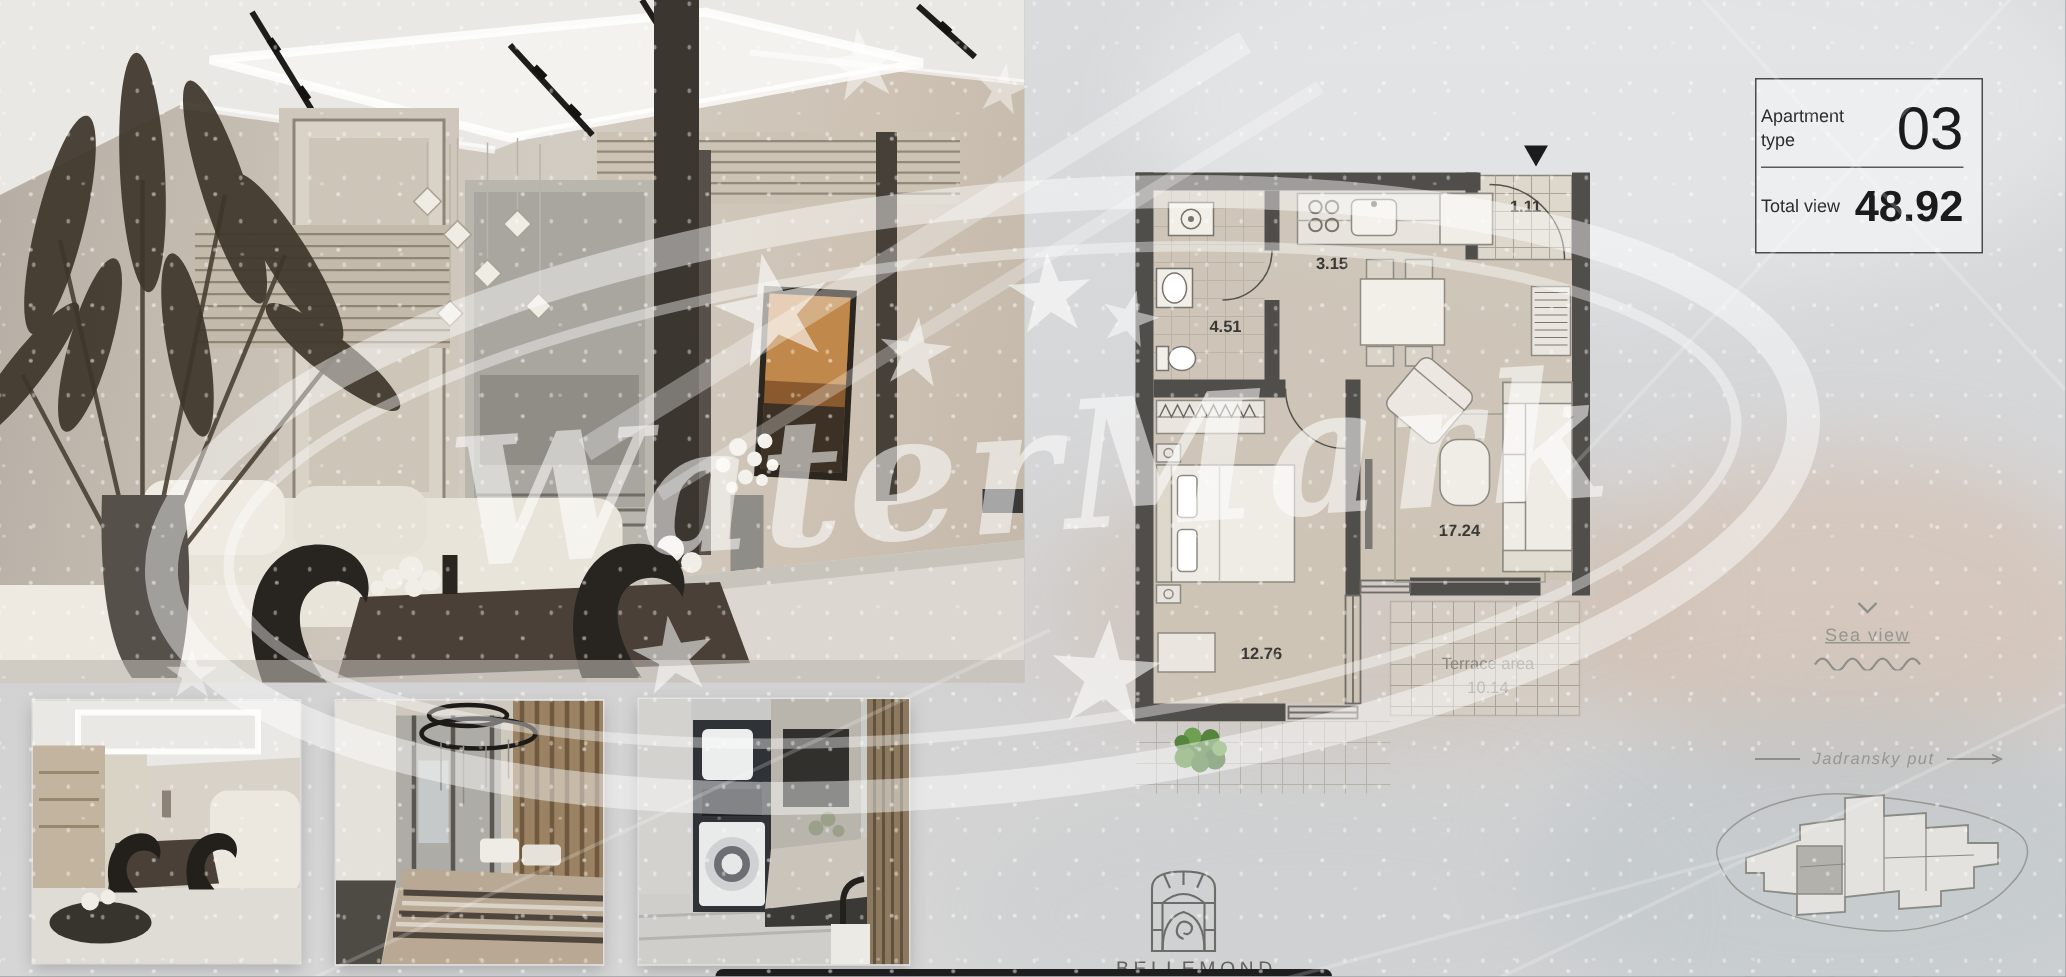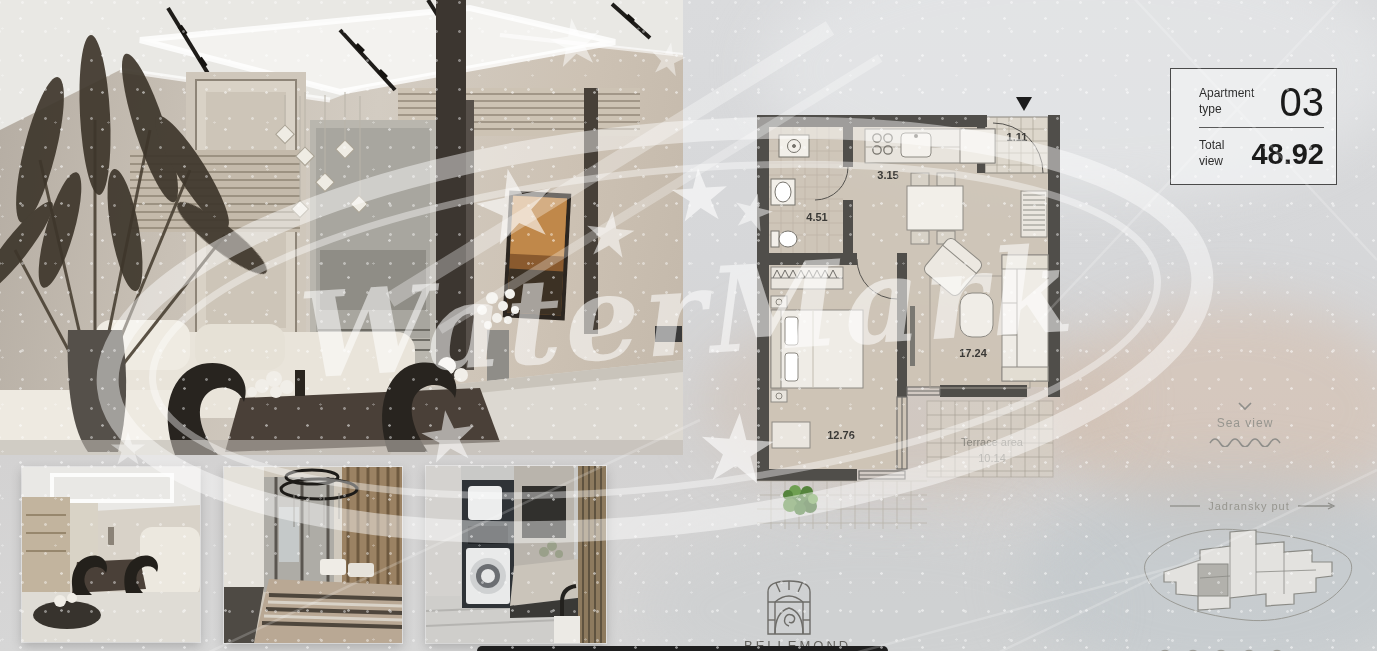--- a/index.html
+++ b/index.html
@@ -10,22 +10,22 @@
   }
   .abs{position:absolute;}
   
   .bg-blob{position:absolute;border-radius:50%;filter:blur(26px);pointer-events:none;}
   
   #hero{left:0;top:0;width:683px;height:455px;overflow:hidden;
     background:linear-gradient(100deg,#b4aca2 0%,#c8c0b5 28%,#d3ccc2 52%,#cdc2b4 78%,#c3b8aa 100%);}
   
   .thumb{position:absolute;overflow:hidden;box-shadow:0 4px 10px rgba(60,60,60,.28);outline:1px solid rgba(255,255,255,.45);}
   
-  #info-box{left:1170px;top:52px;width:167px;height:117px;border:1px solid #4a4a4a;
-    background:rgba(238,239,240,.88);box-sizing:border-box;padding:9px 12px 8px 28px;margin-top:16px;}
+  #info-box{left:1170px;top:52px;width:152px;height:117px;border:1px solid #4a4a4a;
+    background:rgba(238,239,240,.88);box-sizing:border-box;padding:9px 12px 8px 3px;}
   #info-box .row{display:flex;align-items:center;justify-content:space-between;height:48px;}
   #info-box .lbl{font-size:12px;line-height:1.3;color:#2d2d2d;width:62px;}
   #info-box .val-big{font-size:40px;color:#1b1b1b;letter-spacing:0;}
   #info-box .val-mid{font-size:29px;color:#1b1b1b;font-weight:bold;}
   #info-box .divider{height:1px;background:#5a5a5a;margin:1px 0 2px 0;}
   
   .anno-text{color:#97968f;letter-spacing:1px;}
   
   #wm-text{left:168px;top:243px;width:1040px;text-align:center;
     font-family:"DejaVu Serif",serif;font-style:italic;font-weight:bold;
@@ -539,28 +539,28 @@
     <div class="row">
       <div class="lbl">Total view</div>
       <div class="val-mid">48.92</div>
     </div>
   </div>
 
   <div class="abs" style="left:1195px;top:398px;width:100px;text-align:center;">
     <svg width="14" height="10" viewBox="0 0 14 10">
       <path d="M1 1 L7 7 L13 1" fill="none" stroke="#8e8e8a" stroke-width="1.6"></path>
     </svg>
-    <div class="anno-text" style="font-size:12px;">Sea view</div>
+    <div class="anno-text" style="font-size:12px;text-decoration:underline;">Sea view</div>
     <svg width="72" height="14" viewBox="0 0 72 14" style="margin-top:3px;">
       <path d="M1 10 Q 6 2 11 10 T 21 10 T 31 10 T 41 10 T 51 10 T 61 10 T 71 10" fill="none" stroke="#8e8e8a" stroke-width="1.5"></path>
     </svg>
   </div>
 
   <div class="abs" style="left:1128px;top:500px;width:250px;">
-    <div style="display:flex;align-items:center;justify-content:center;gap:8px;">
+    <div style="display:flex;align-items:center;justify-content:center;gap:8px;font-style:italic;">
       <svg width="30" height="8" viewBox="0 0 30 8">
           <line x1="0" y1="4" x2="30" y2="4" stroke="#8e8e8a" stroke-width="1.3"></line>
         </svg>
       <span class="anno-text" style="font-size:11px;">Jadransky put</span>
       <svg width="38" height="8" viewBox="0 0 38 8">
         <line x1="0" y1="4" x2="34" y2="4" stroke="#8e8e8a" stroke-width="1.3"></line>
         <path d="M30 1 L36 4 L30 7" fill="none" stroke="#8e8e8a" stroke-width="1.3"></path>
       </svg>
     </div>
     <svg width="230" height="118" viewBox="0 0 230 118" style="margin:4px 0 0 6px;">

